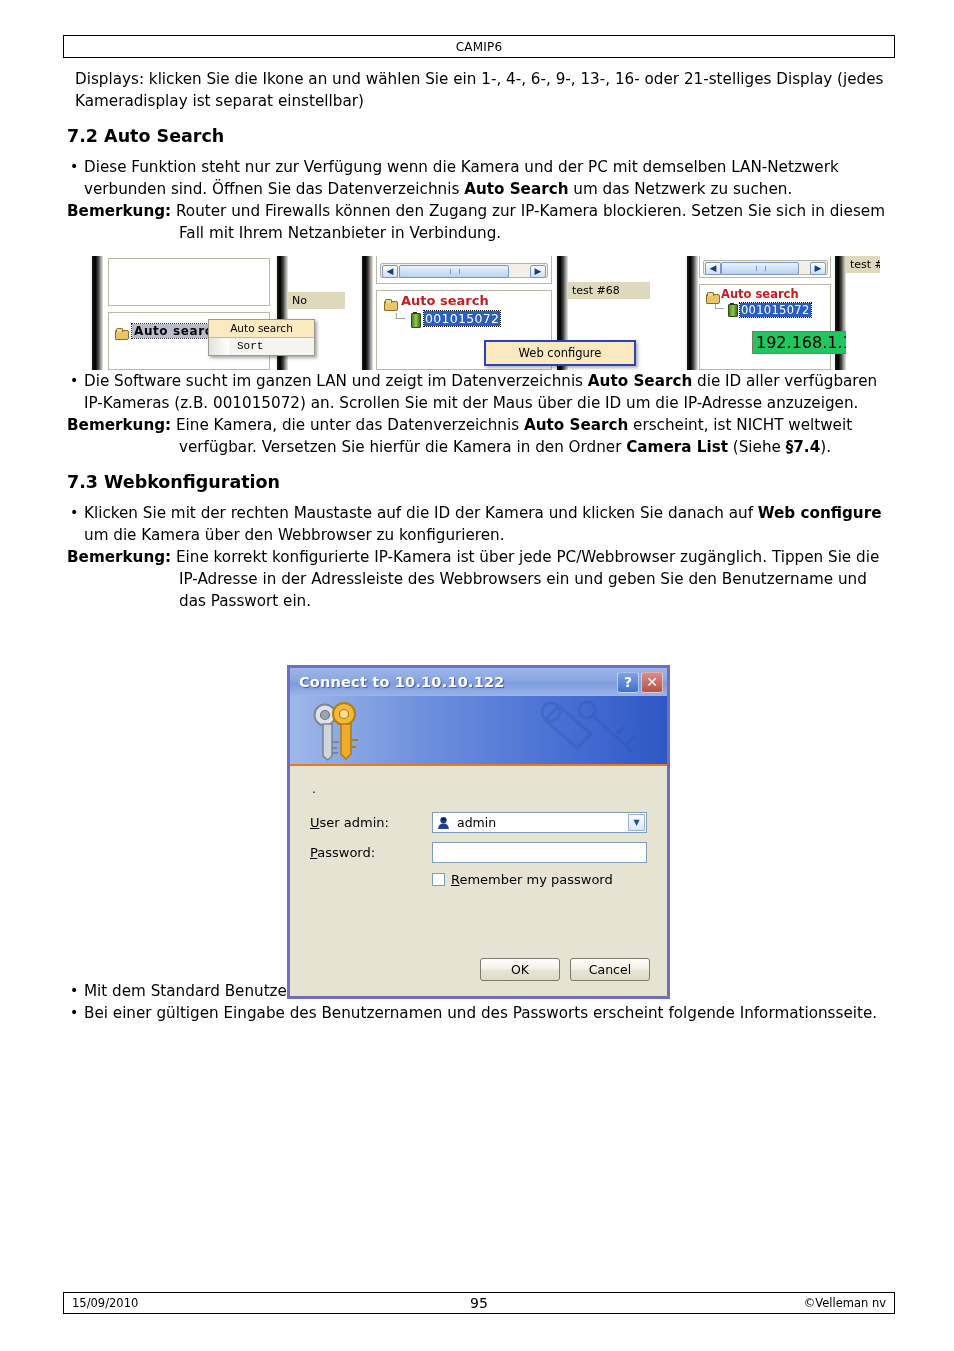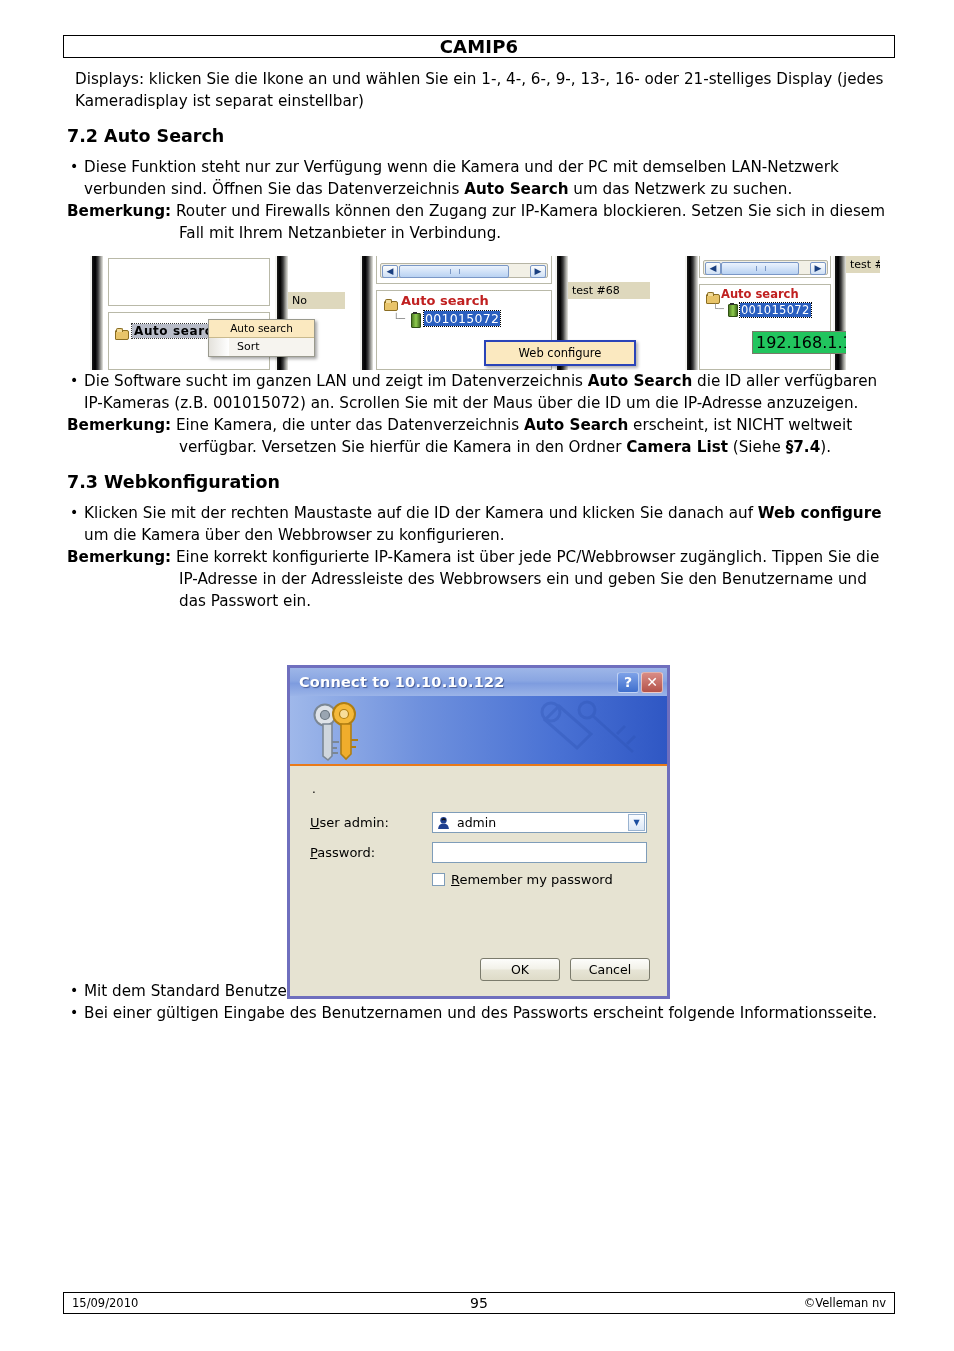--- a/index.html
+++ b/index.html
@@ -30,22 +30,22 @@
     top: 35px;
     width: 832px;
     height: 23px;
     border: 1.5px solid #000;
     box-sizing: border-box;
     display: flex;
     align-items: center;
     justify-content: center;
   }
   .header-title {
-    font-size: 18px;
-    font-weight: bold;
+    font-size: 12px;
+    font-weight: normal;
     letter-spacing: 0.2px;
     text-align: right;
   }
 
   
   .content {
     position: absolute;
     left: 63px;
     top: 68px;
     width: 832px;
@@ -218,20 +218,21 @@
     border-bottom: 1px solid #c9b98d;
     text-align: center;
     font-size: 10.5px;
     padding: 2px 6px 3px 6px;
   }
   .ctx-item {
     position: relative;
     font-size: 11px;
     padding: 2px 6px 3px 28px;
     background: #f6f4ef;
+    font-family: Liberation Mono, monospace;
   }
   .ctx-item::before {
     content: "";
     position: absolute;
     left: 0; top: 0; bottom: 0;
     width: 20px;
     background: linear-gradient(to right,#e4e2dc,#ffffff);
   }
 
   .tooltip-box {

